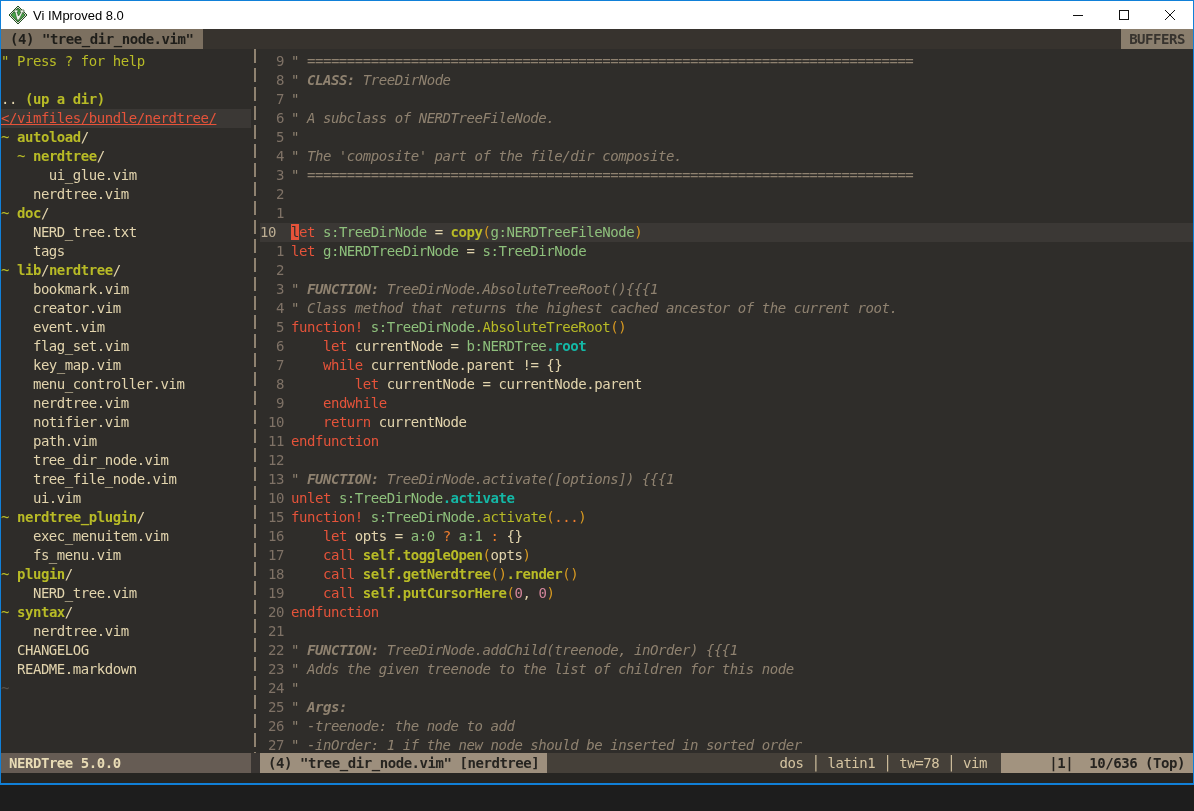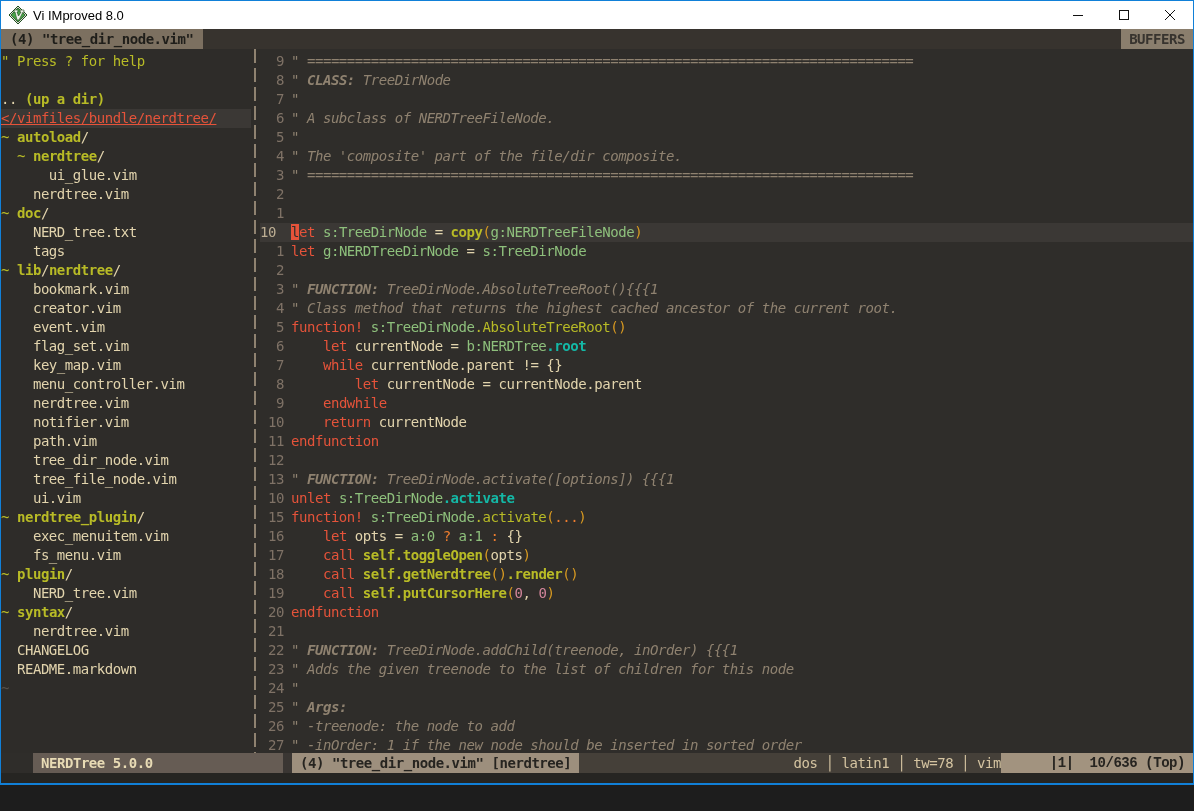--- a/index.html
+++ b/index.html
@@ -54,27 +54,27 @@
   .s-n  { color:#d3869b; }
   .s-m  { color:#14b8a6; font-weight:bold; }
   .s-c  { color:#8f8270; font-style:italic; }
   .s-cb { color:#8f8270; font-style:italic; font-weight:bold; }
   .s-root { color:#e5533a;text-decoration:underline; }
   .s-e  { color:#55504a; }
   .s-cur { background:#e5533a; color:#2f2d2a; }
   .s-file { color:#e2d4ad; }
   
   .statusline { height:20px; flex:0 0 auto; display:flex; background:#454039;
-                font-size:14px; letter-spacing:-0.45px; line-height:20px; white-space:pre;margin-left:32px; }
+                font-size:14px; letter-spacing:-0.45px; line-height:20px; white-space:pre; }
   .sl-nerdtree { width:250px; background:#665c54; color:#e8dbb5; font-weight:bold; padding-left:8px; }
   .sl-gap { width:9px; background:#3a3633; }
   .sl-file { background:#9d8f7d; color:#262420; font-weight:bold; padding:0 8px; }
-  .sl-mid { flex:1; color:#d5c4a1; text-align:right; }
+  .sl-mid { flex:1; color:#d5c4a1; text-align:right; padding-right:14px; }
   .sl-ruler { width:192px; background:#a2937f; color:#262420; font-weight:bold;
-              text-align:right; padding-right:8px;font-family:Liberation Mono, monospace; }
+              text-align:right; padding-right:8px; }
   
   .cmdline { flex:1; background:#262522; }
 </style>
 </head>
 <body>
 
 <div class="window">
 
   <div class="titlebar">
     <span class="app-icon">

